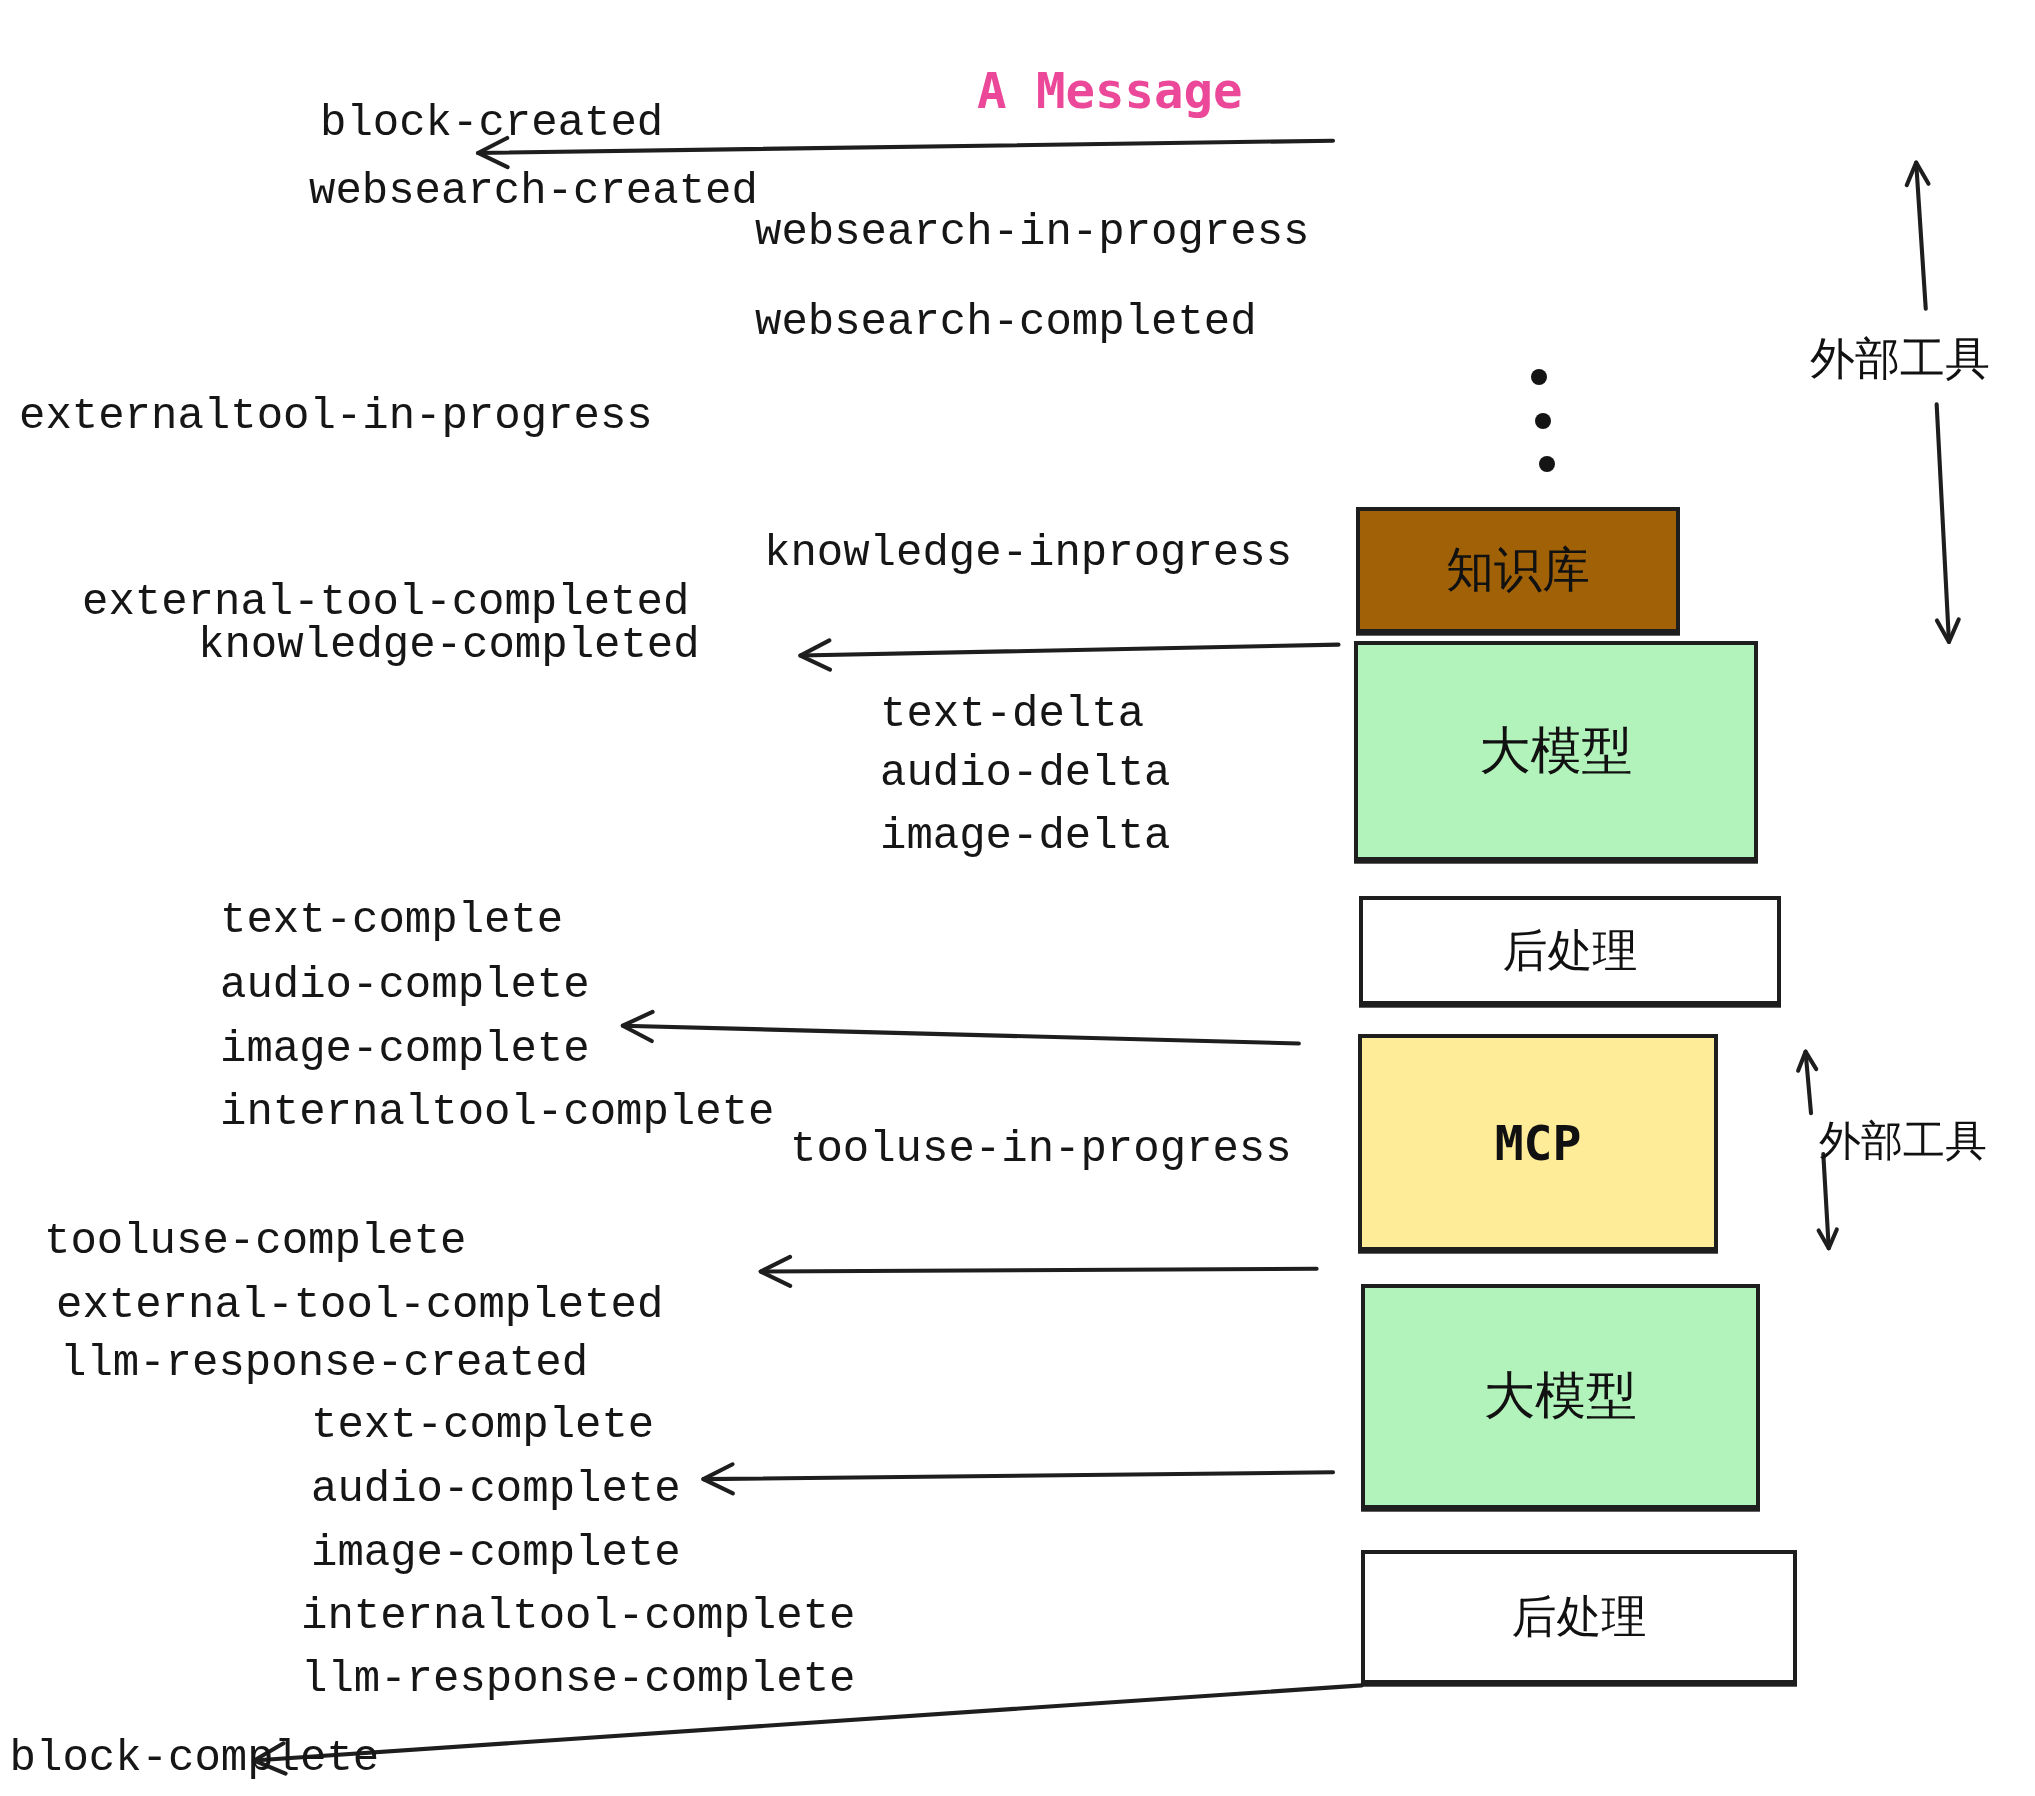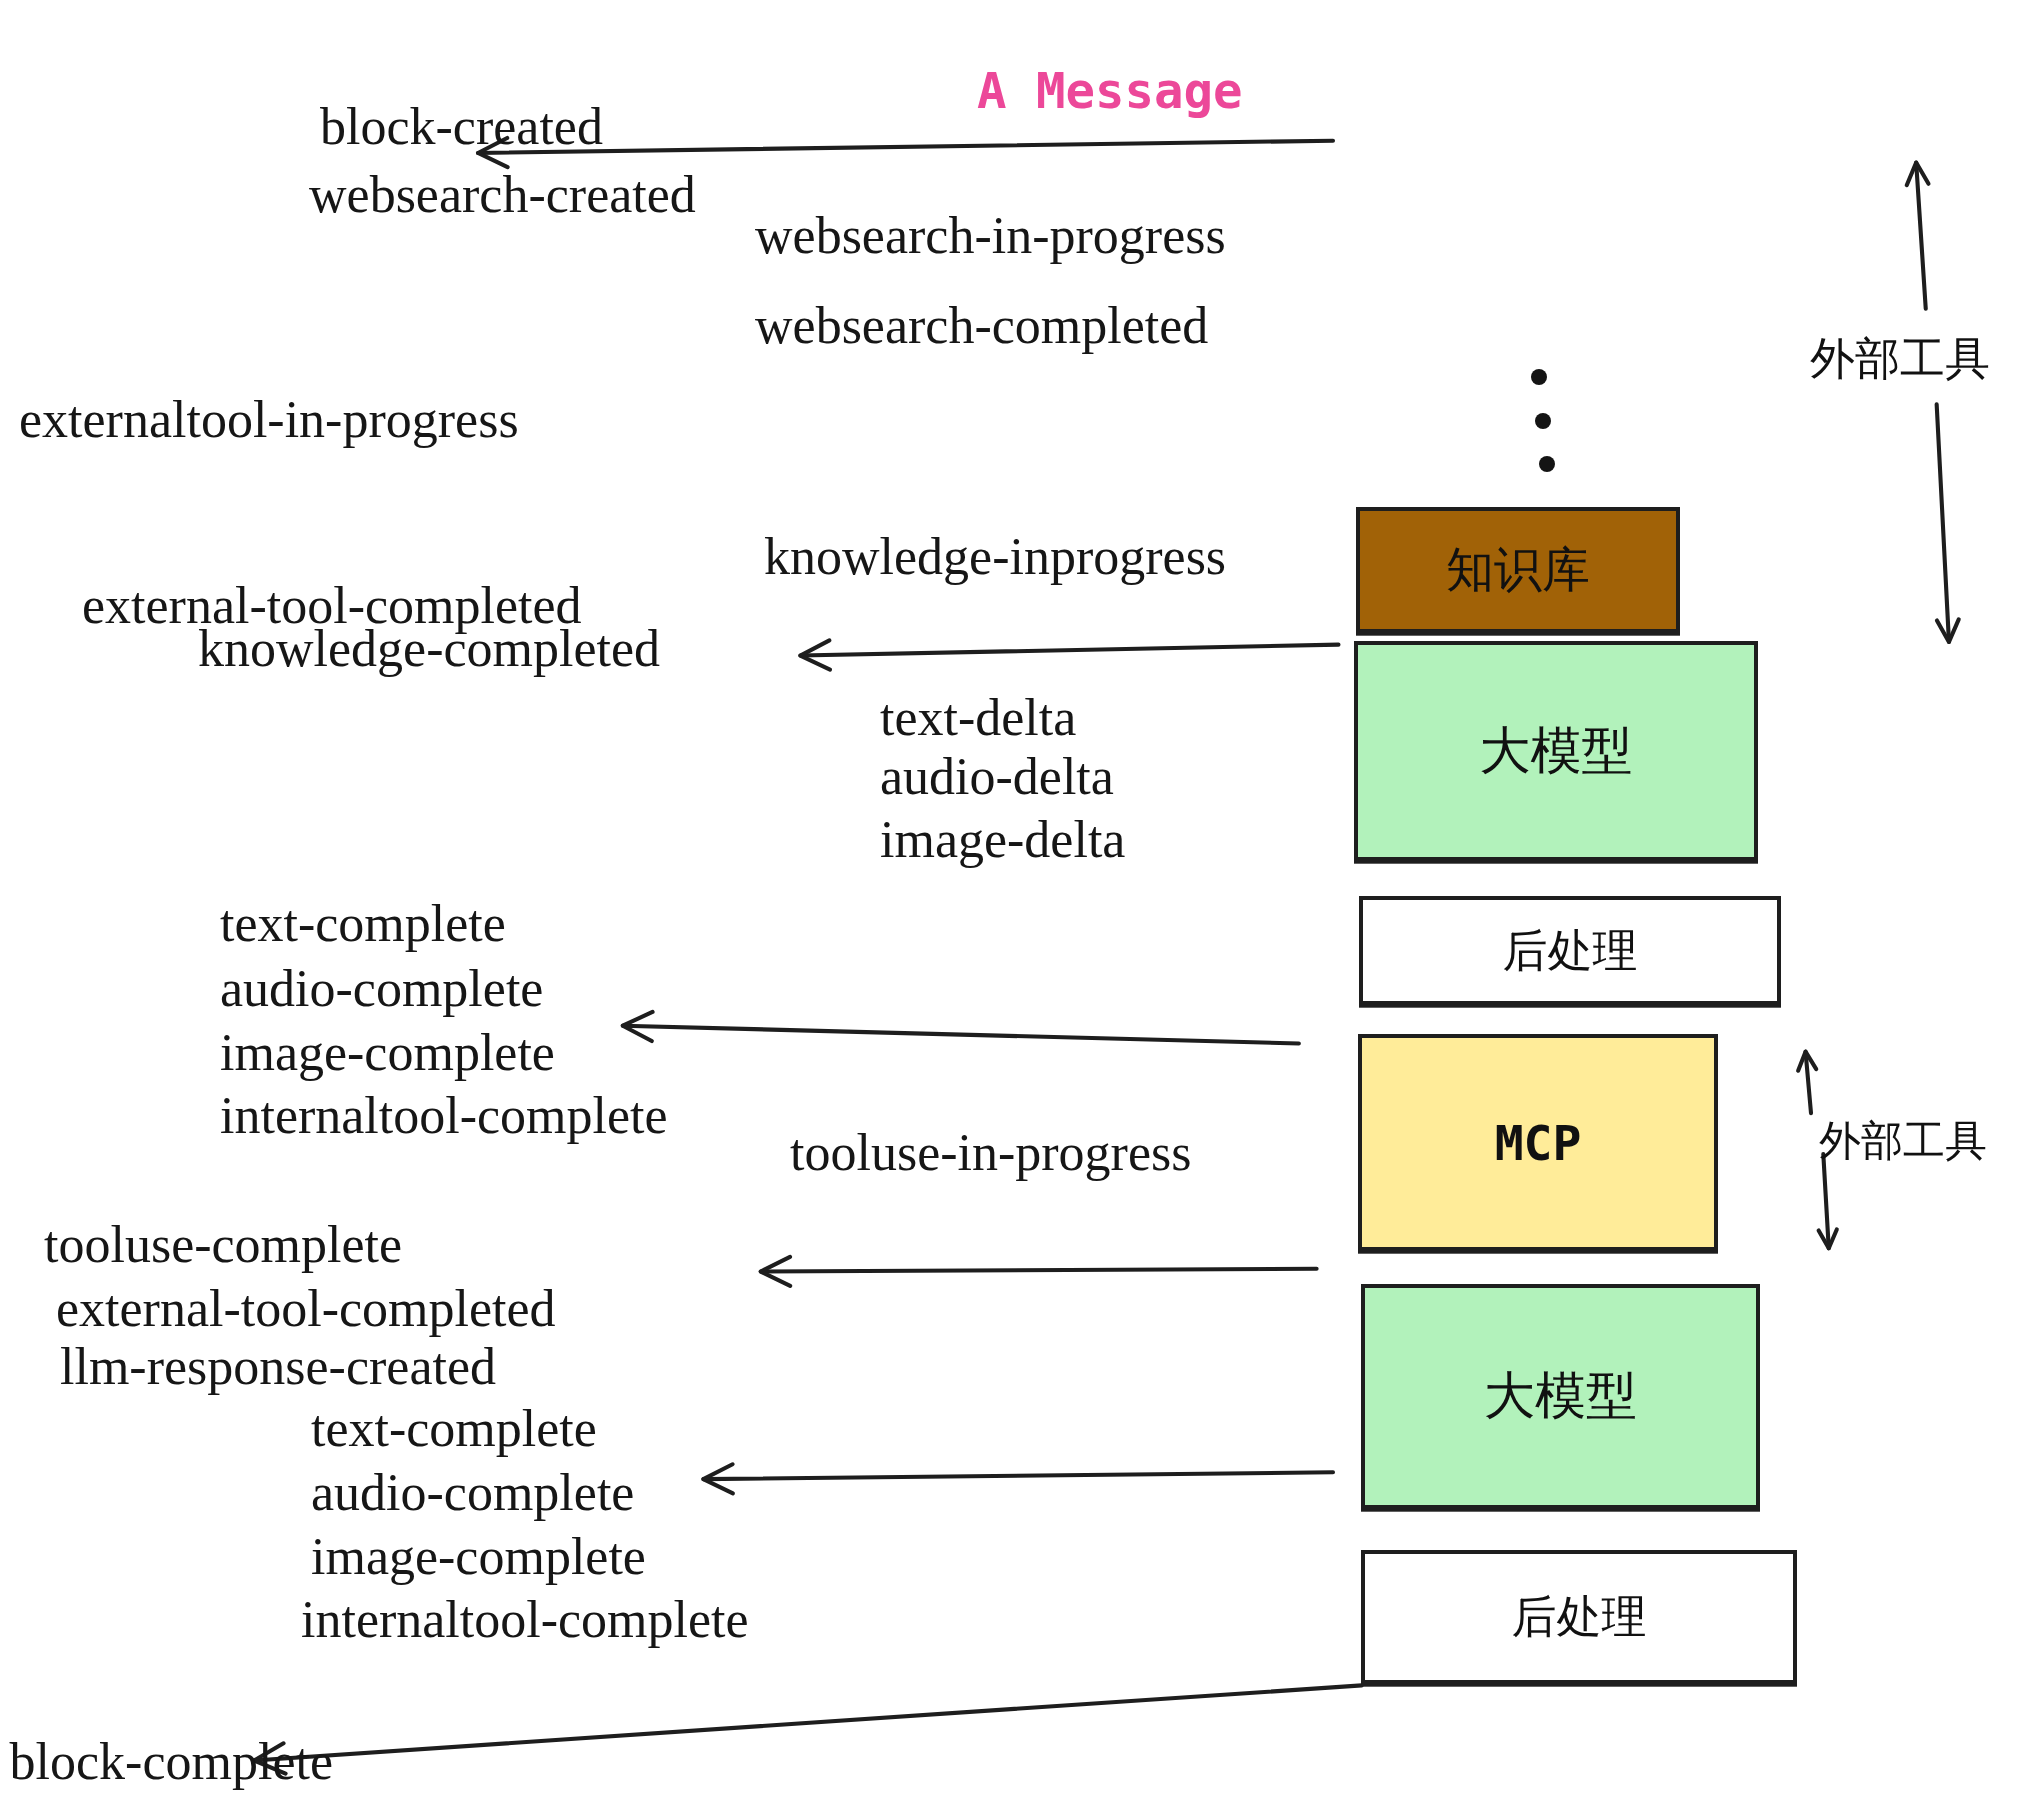--- a/index.html
+++ b/index.html
@@ -13,23 +13,23 @@
   #title{
     position:absolute;
     left:977px;top:63px;
     font-size:49px;font-weight:600;color:#ec4899;
     font-family:"DejaVu Sans Mono", monospace;
     white-space:nowrap;
   }
   .event-label{
     position:absolute;
     color:#161616;
-    font-size:52px;line-height:1.05;
+    font-size:44px;line-height:1.05;
     white-space:nowrap;
-    font-family:Liberation Serif, serif;
+    font-family:Liberation Mono, monospace;
   }
   .box{
     position:absolute;
     border:4.1px solid #1e1e1e;
     box-sizing:border-box;
     display:flex;align-items:center;justify-content:center;
     box-shadow:0 2.7px 0 0 #1e1e1e;
   }
   .box-label{
     color:#111;
@@ -134,20 +134,21 @@
     <div class="event-label" style="left: 220px; top: 1026px;">image-complete</div>
     <div class="event-label" style="left: 220px; top: 1089px;">internaltool-complete</div>
     <div class="event-label" style="left: 790px; top: 1126px;">tooluse-in-progress</div>
     <div class="event-label" style="left: 44px; top: 1218px;">tooluse-complete</div>
     <div class="event-label" style="left: 56px; top: 1282px;">external-tool-completed</div>
     <div class="event-label" style="left: 60px; top: 1340px;">llm-response-created</div>
     <div class="event-label" style="left: 311px; top: 1402px;">text-complete</div>
     <div class="event-label" style="left: 311px; top: 1466px;">audio-complete</div>
     <div class="event-label" style="left: 311px; top: 1530px;">image-complete</div>
     <div class="event-label" style="left: 301px; top: 1593px;">internaltool-complete</div>
+    <div class="event-label" style="left: 301px; top: 1656px;">llm-response-complete</div>
     <div class="event-label" style="left: 9.6px; top: 1735px;">block-complete</div>
     <div class="side-label" style="left: 1810px; top: 329px; font-size: 45px;">外部工具</div>
     <div class="side-label" style="left: 1819px; top: 1113px; font-size: 42px;">外部工具</div>
     <div class="dot" style="left: 1531px; top: 369px;"></div>
     <div class="dot" style="left: 1535px; top: 413px;"></div>
     <div class="dot" style="left: 1539px; top: 456px;"></div>
   </div>
 
 
 </body></html>

